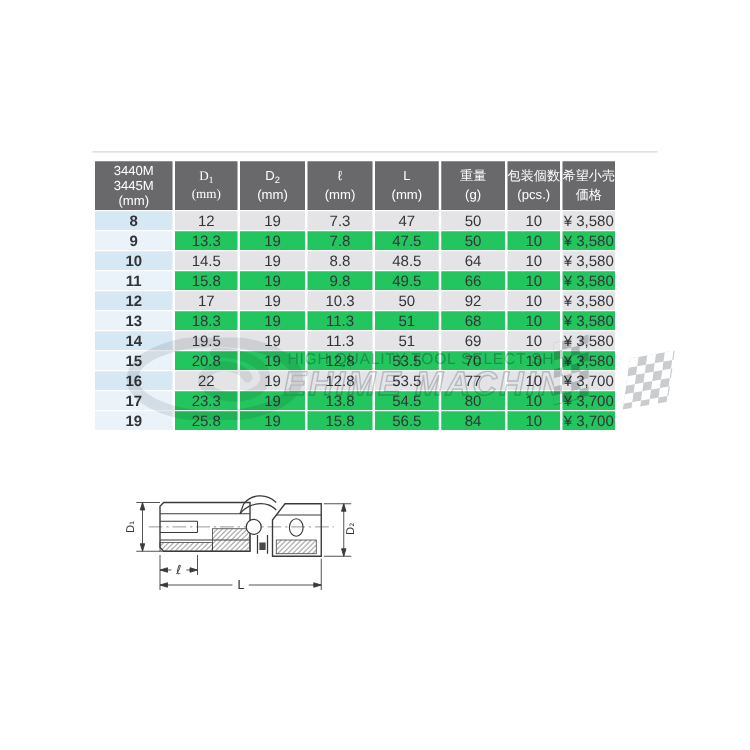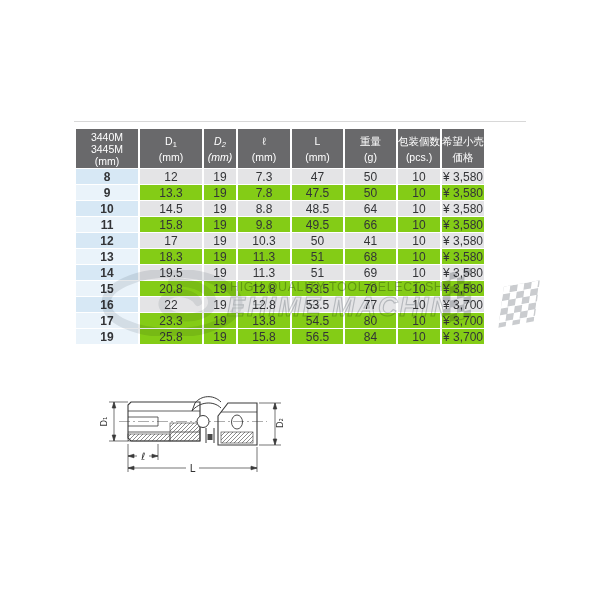--- a/index.html
+++ b/index.html
@@ -7,26 +7,26 @@
         font-family:"Liberation Sans","DejaVu Sans",sans-serif;}
 
   
   .top-rule{position:absolute;left:74px;top:121px;width:452px;height:1px;background:#d8d8d8;}
 
   
   table.spec{position:absolute;left:74px;top:128px;border-collapse:separate;border-spacing:2px 1px;
              table-layout:fixed;}
   table.spec th,table.spec td{padding:0;text-align:center;vertical-align:middle;overflow:hidden;white-space:nowrap;}
   table.spec th{background:#69696b;color:#ffffff;font-weight:400;font-size:10.5px;line-height:12px;height:39px;}
-  th.c-size{width:62px;} th.c-d1{width:62px;} th.c-d2{width:32px;font-style:italic;} th.c-ls{width:52px;}
+  th.c-size{width:62px;} th.c-d1{width:50px;font-family:Liberation Serif, serif;} th.c-d2{width:52px;} th.c-ls{width:52px;}
   th.c-L{width:51px;} th.c-wt{width:51px;} th.c-pk{width:37px;} th.c-pr{width:37px;}
   table.spec th sub{font-size:7.5px;vertical-align:-2px;}
   table.spec td{height:15px;font-size:12px;color:#333437;}
   tr.shade td{background:#e4e4e6;}
-  tr.plain td{background:#84cc16;}
+  tr.plain td{background:#22c55e;}
   tr.shade td.size{background:#d7e8f5;}
   tr.plain td.size{background:#eaf3fa;}
   td.size{font-weight:700;font-size:13px;color:#1d1e20;}
 
   
   .watermark{position:absolute;left:80px;top:258px;width:470px;height:86px;
              mix-blend-mode:multiply;pointer-events:none;opacity:.9;}
   .wm-swirl{position:absolute;left:18px;top:12px;}
   .wm-tagline{position:absolute;left:150px;top:22px;font-size:12.5px;letter-spacing:.6px;
               color:#b3b7bb;font-weight:400;}
@@ -115,21 +115,21 @@
       <td>10</td>
       <td>¥ 3,580</td>
     </tr>
 
     <tr class="shade">
       <td class="size">12</td>
       <td>17</td>
       <td>19</td>
       <td>10.3</td>
       <td>50</td>
-      <td>41</td>
+      <td>92</td>
       <td>10</td>
       <td>¥ 3,580</td>
     </tr>
 
     <tr class="plain">
       <td class="size">13</td>
       <td>18.3</td>
       <td>19</td>
       <td>11.3</td>
       <td>51</td>

